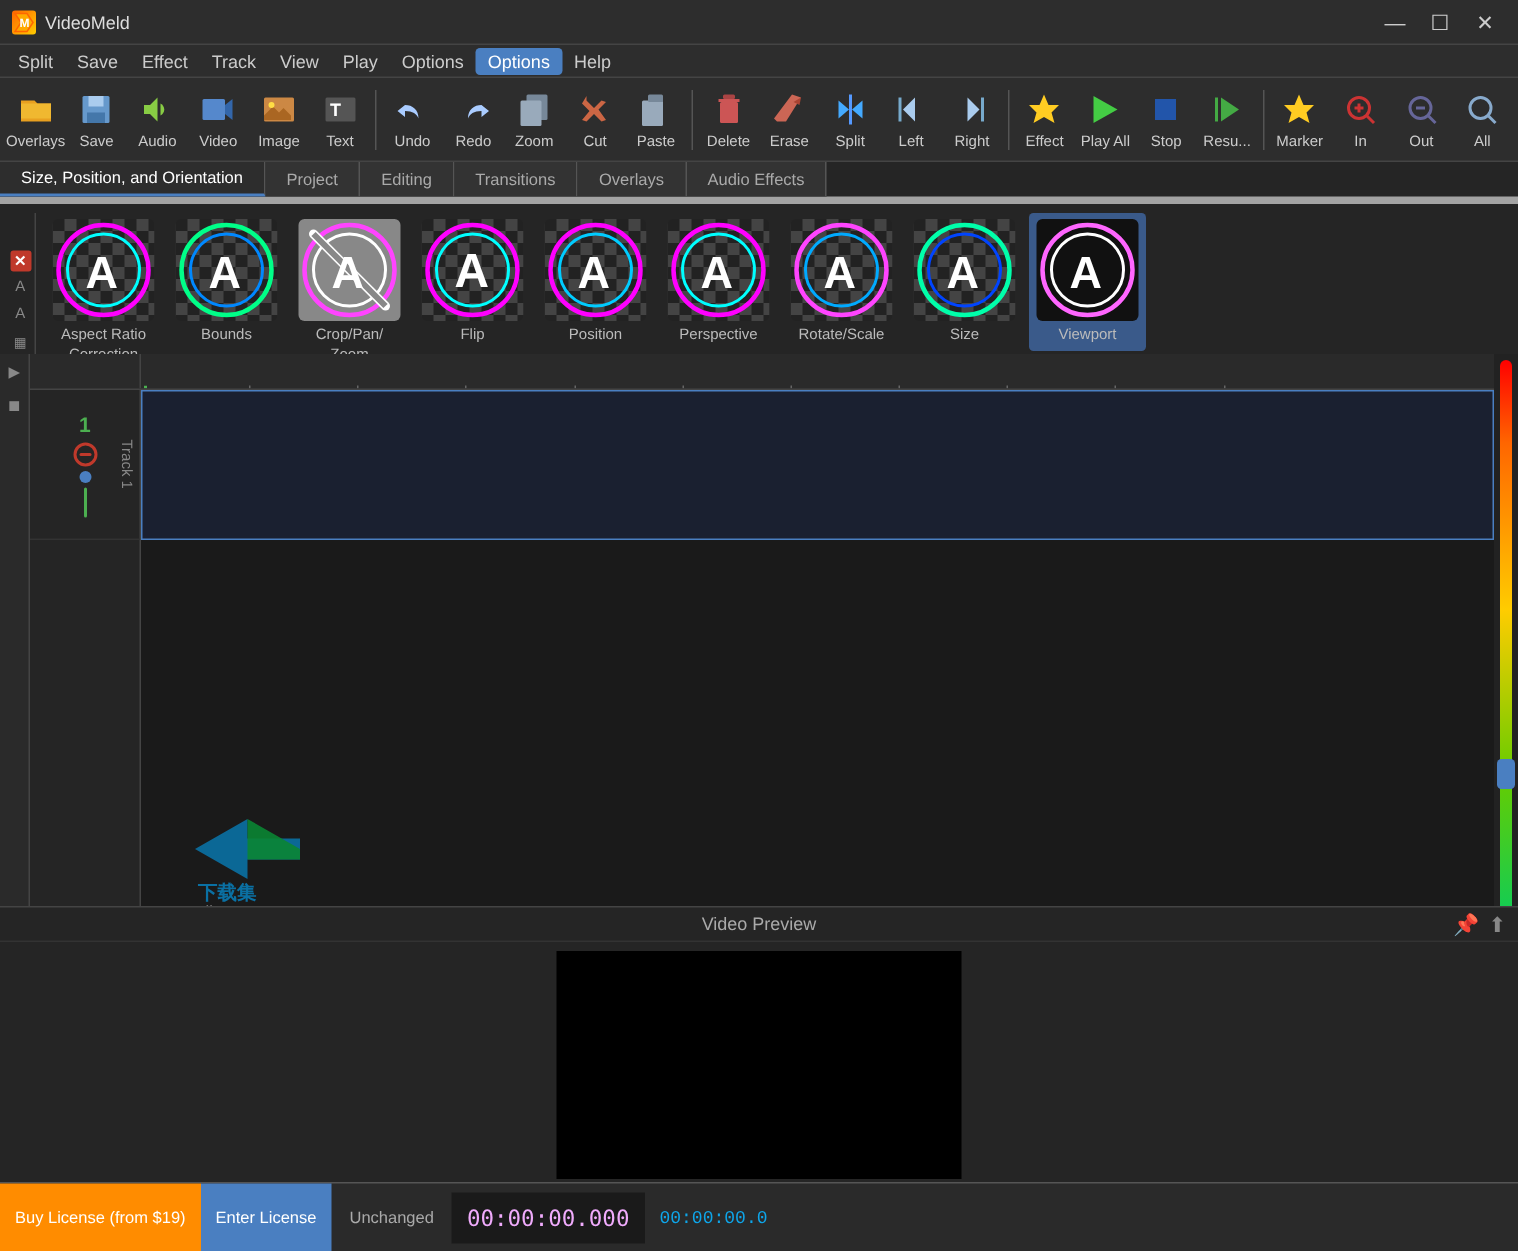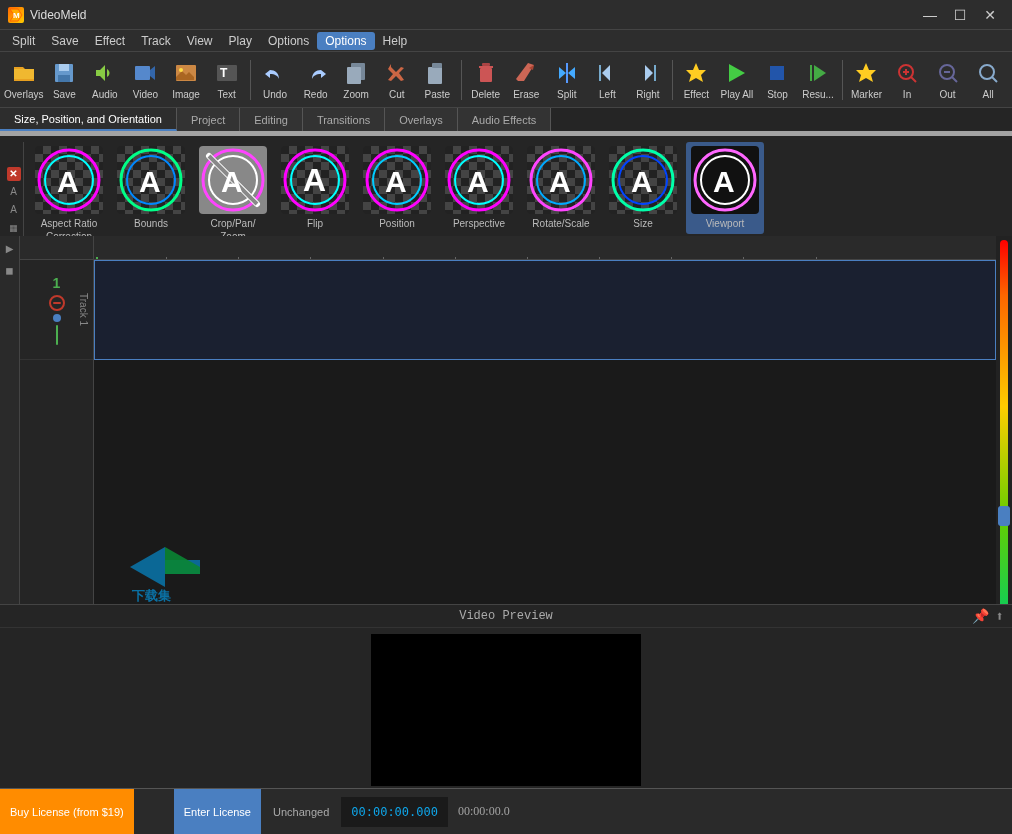--- a/index.html
+++ b/index.html
@@ -357,21 +357,20 @@
 
     
     #preview-bar {
       position: absolute;
       bottom: 35px;
       left: 0;
       right: 0;
       height: 195px;
       background: #252525;
       border-top: 1px solid #444;
-      font-family: Liberation Mono, monospace;
     }
     #preview-title {
       text-align: center;
       padding: 4px;
       font-size: 12px;
       color: #aaa;
       border-bottom: 1px solid #333;
       display: flex;
       justify-content: center;
       align-items: center;
@@ -422,39 +421,38 @@
     .status-btn-enter {
       background: #4a7fc1;
       color: white;
       padding: 20px 10px;
       font-size: 11px;
       border: none;
       cursor: pointer;
       height: 100%;
       display: flex;
       align-items: center;
-      margin-left: 40px;
     }
     .status-unchanged {
       padding: 0 12px;
       color: #aaa;
       font-size: 11px;
     }
     .status-time {
       background: #1a1a1a;
       padding: 8px 10px;
-      font-size: 12px;
-      color: #0ea5e9;
+      font-size: 15px;
+      color: #f0abfc;
       font-family: monospace;
     }
     .status-time2 {
       padding: 4px 10px;
       font-size: 12px;
-      color: #a3a3a3;
-      font-family: Liberation Serif, serif;
+      color: #0ea5e9;
+      font-family: Liberation Mono, monospace;
     }
 
     
     #watermark {
       position: absolute;
       bottom: 220px;
       left: 120px;
       opacity: 0.6;
       pointer-events: none;
       text-decoration: underline;

